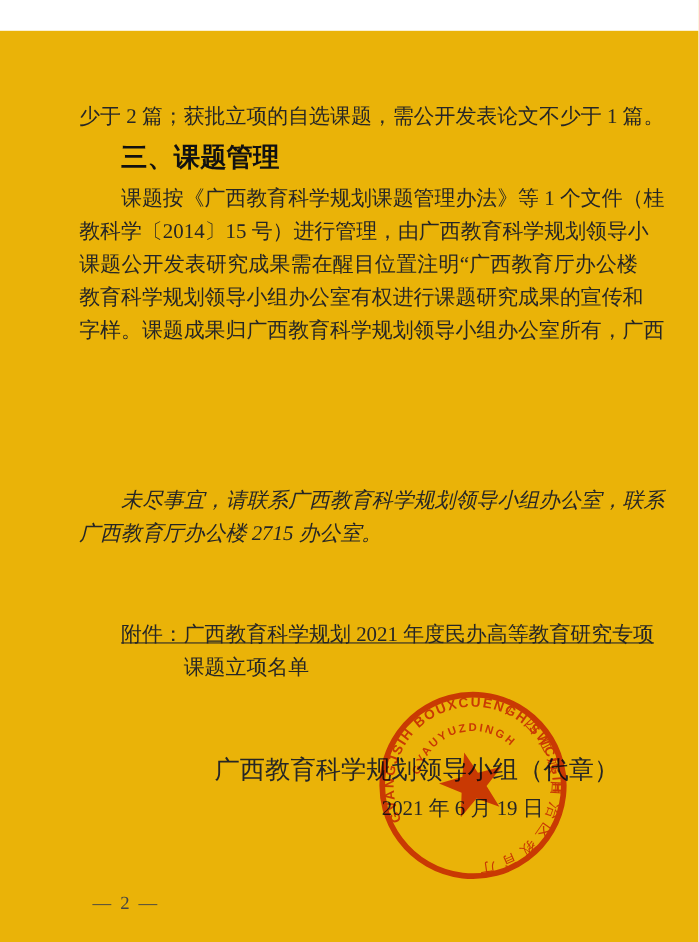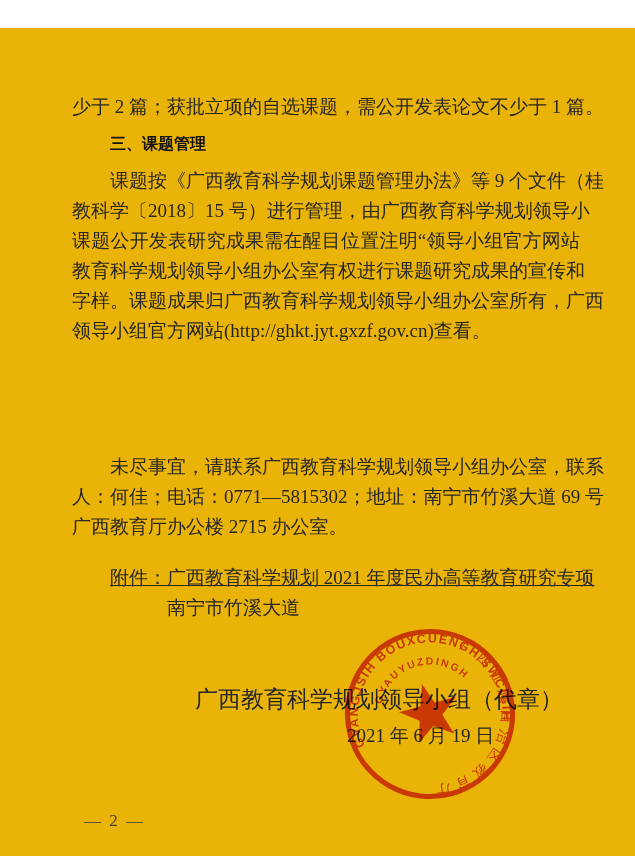--- a/index.html
+++ b/index.html
@@ -29,28 +29,28 @@
   .line.short {
     text-align-last: left;
   }
   .indent2 { text-indent: 38px; }
   .intro-line { top: 64px; }
   .section-heading {
     position: absolute;
     left: 110px;
     top: 101px;
     margin: 0;
-    font-size: 16px;
+    font-size: 24px;
     font-weight: bold;
     font-family: "Liberation Sans", "DejaVu Sans", sans-serif;
     color: #111111;
     height: 30px; line-height: 30px;
   }
   .para1 { top: 138px; }
-  .para2 { top: 424px; }
+  .para2 { top: 413px; font-style: italic; }
   .attach-line1 {
     position: absolute; left: 110px; top: 535px;
     font-size: 19px; height: 30px; line-height: 30px; white-space: nowrap; text-decoration: underline;
   }
   .attach-line2 {
     position: absolute; left: 167px; top: 565px;
     font-size: 19px; height: 30px; line-height: 30px; white-space: nowrap;
   }
   .signature {
     position: absolute; right: 72px; top: 657px;
@@ -89,36 +89,34 @@
 
 <div class="page">
 
   <div class="textblock intro-line" style="top:64px">
     <div class="line">少于 2 篇；获批立项的自选课题，需公开发表论文不少于 1 篇。</div>
   </div>
 
   <h3 class="section-heading">三、课题管理</h3>
 
   <div class="textblock para1">
-    <div class="line indent2">课题按《广西教育科学规划课题管理办法》等 9 个文件（桂</div>
-    <div class="line">教科学〔2018〕15 号）进行管理，由广西教育科学规划领导小</div>
-    <div class="line">课题公开发表研究成果需在醒目位置注明“领导小组官方网站</div>
+    <div class="line indent2">课题按《广西教育科学规划课题管理办法》等 1 个文件（桂</div>
+    <div class="line">教科学〔2014〕15 号）进行管理，由广西教育科学规划领导小</div>
+    <div class="line">课题公开发表研究成果需在醒目位置注明“广西教育厅办公楼</div>
     <div class="line">教育科学规划领导小组办公室有权进行课题研究成果的宣传和</div>
     <div class="line">字样。课题成果归广西教育科学规划领导小组办公室所有，广西</div>
-    <div class="line short">领导小组官方网站(http://ghkt.jyt.gxzf.gov.cn)查看。</div>
   </div>
 
   <div class="textblock para2">
     <div class="line indent2">未尽事宜，请联系广西教育科学规划领导小组办公室，联系</div>
-    <div class="line">人：何佳；电话：0771—5815302；地址：南宁市竹溪大道 69 号</div>
     <div class="line short">广西教育厅办公楼 2715 办公室。</div>
   </div>
 
   <div class="attach-line1">附件：广西教育科学规划 2021 年度民办高等教育研究专项</div>
-  <div class="attach-line2">南宁市竹溪大道</div>
+  <div class="attach-line2">课题立项名单</div>
 
   <div class="signature">广西教育科学规划领导小组（代章）</div>
   <div class="date">2021 年 6 月 19 日</div>
 
   <svg class="seal" viewBox="0 0 190 190" aria-hidden="true">
     <g transform="rotate(-15 95 95)">
       <circle cx="95" cy="95" r="80" fill="none" stroke-width="5" stroke="#d8423a"></circle>
       <path d="M95 65 L102.1 85.3 L123.5 85.7 L106.4 98.7 L112.6 119.3 L95 107 L77.4 119.3 L83.6 98.7 L66.5 85.7 L87.9 85.3 Z" fill="#d8423a"></path>
       <path id="sealArcOuter" d="M 29 119 A 70 70 0 1 1 161 119" fill="none"></path>
       <path id="sealArcInner" d="M 47.7 103.3 A 48 48 0 1 1 142.3 103.3" fill="none"></path>

